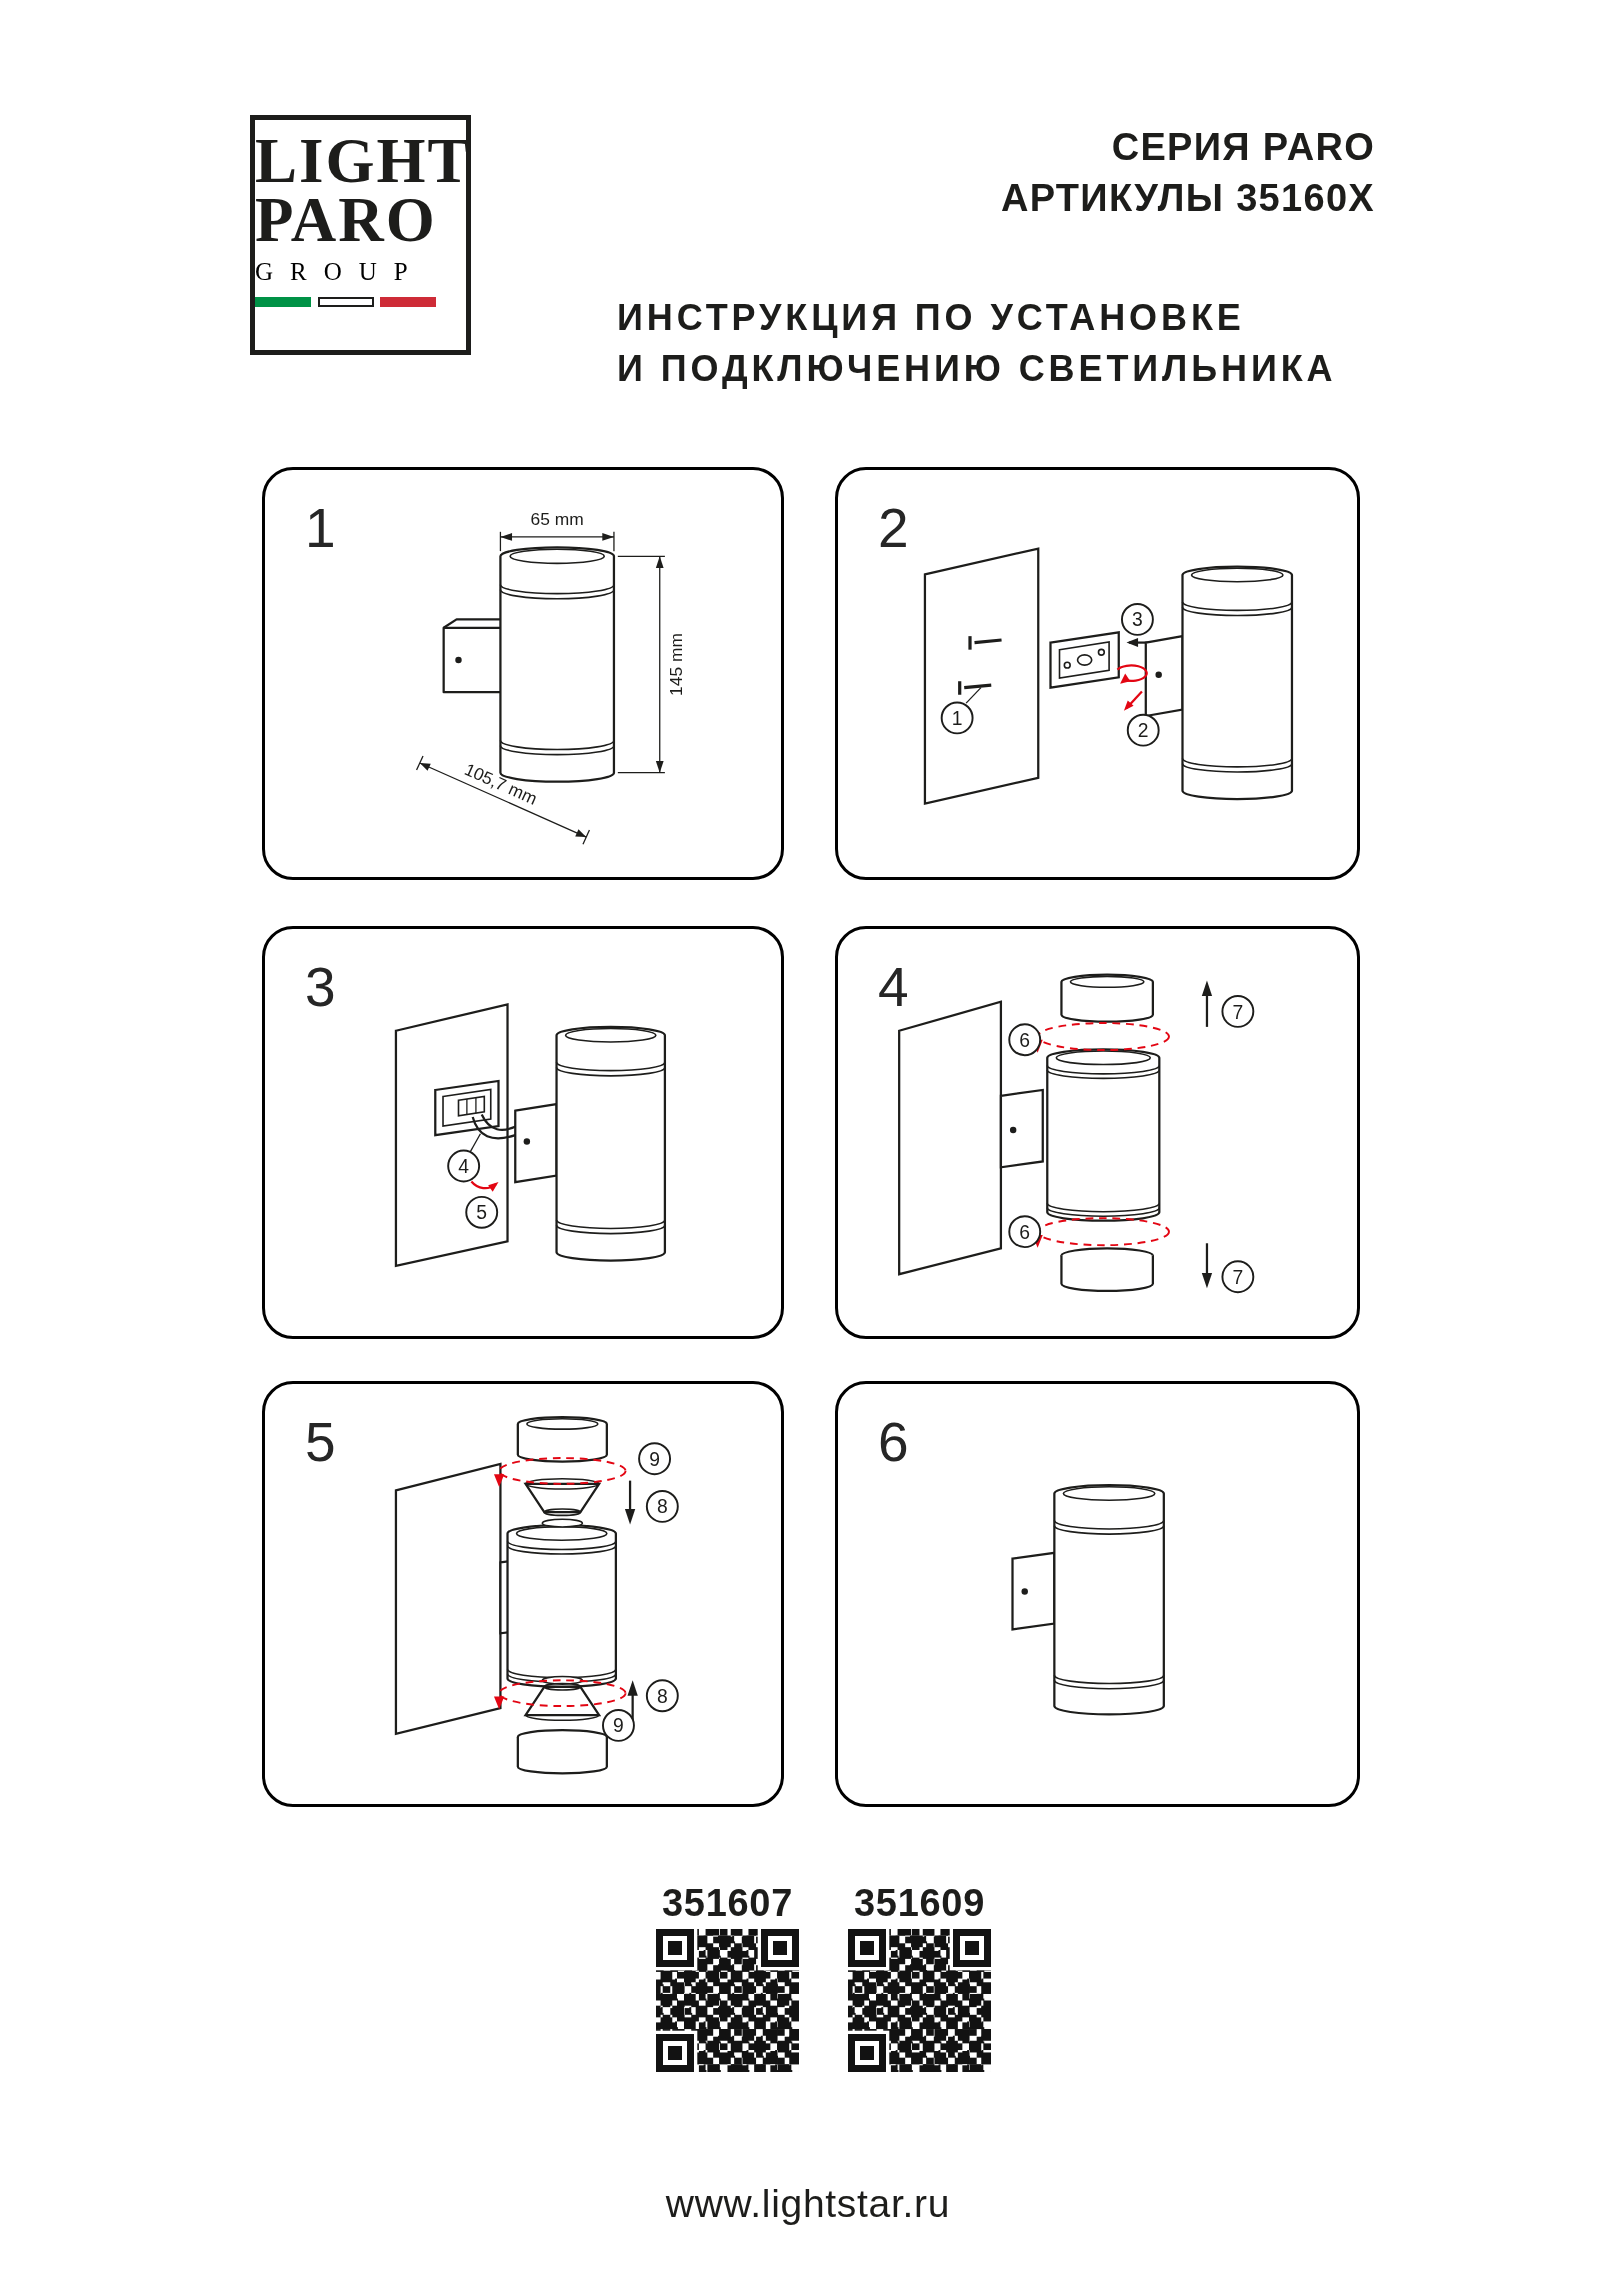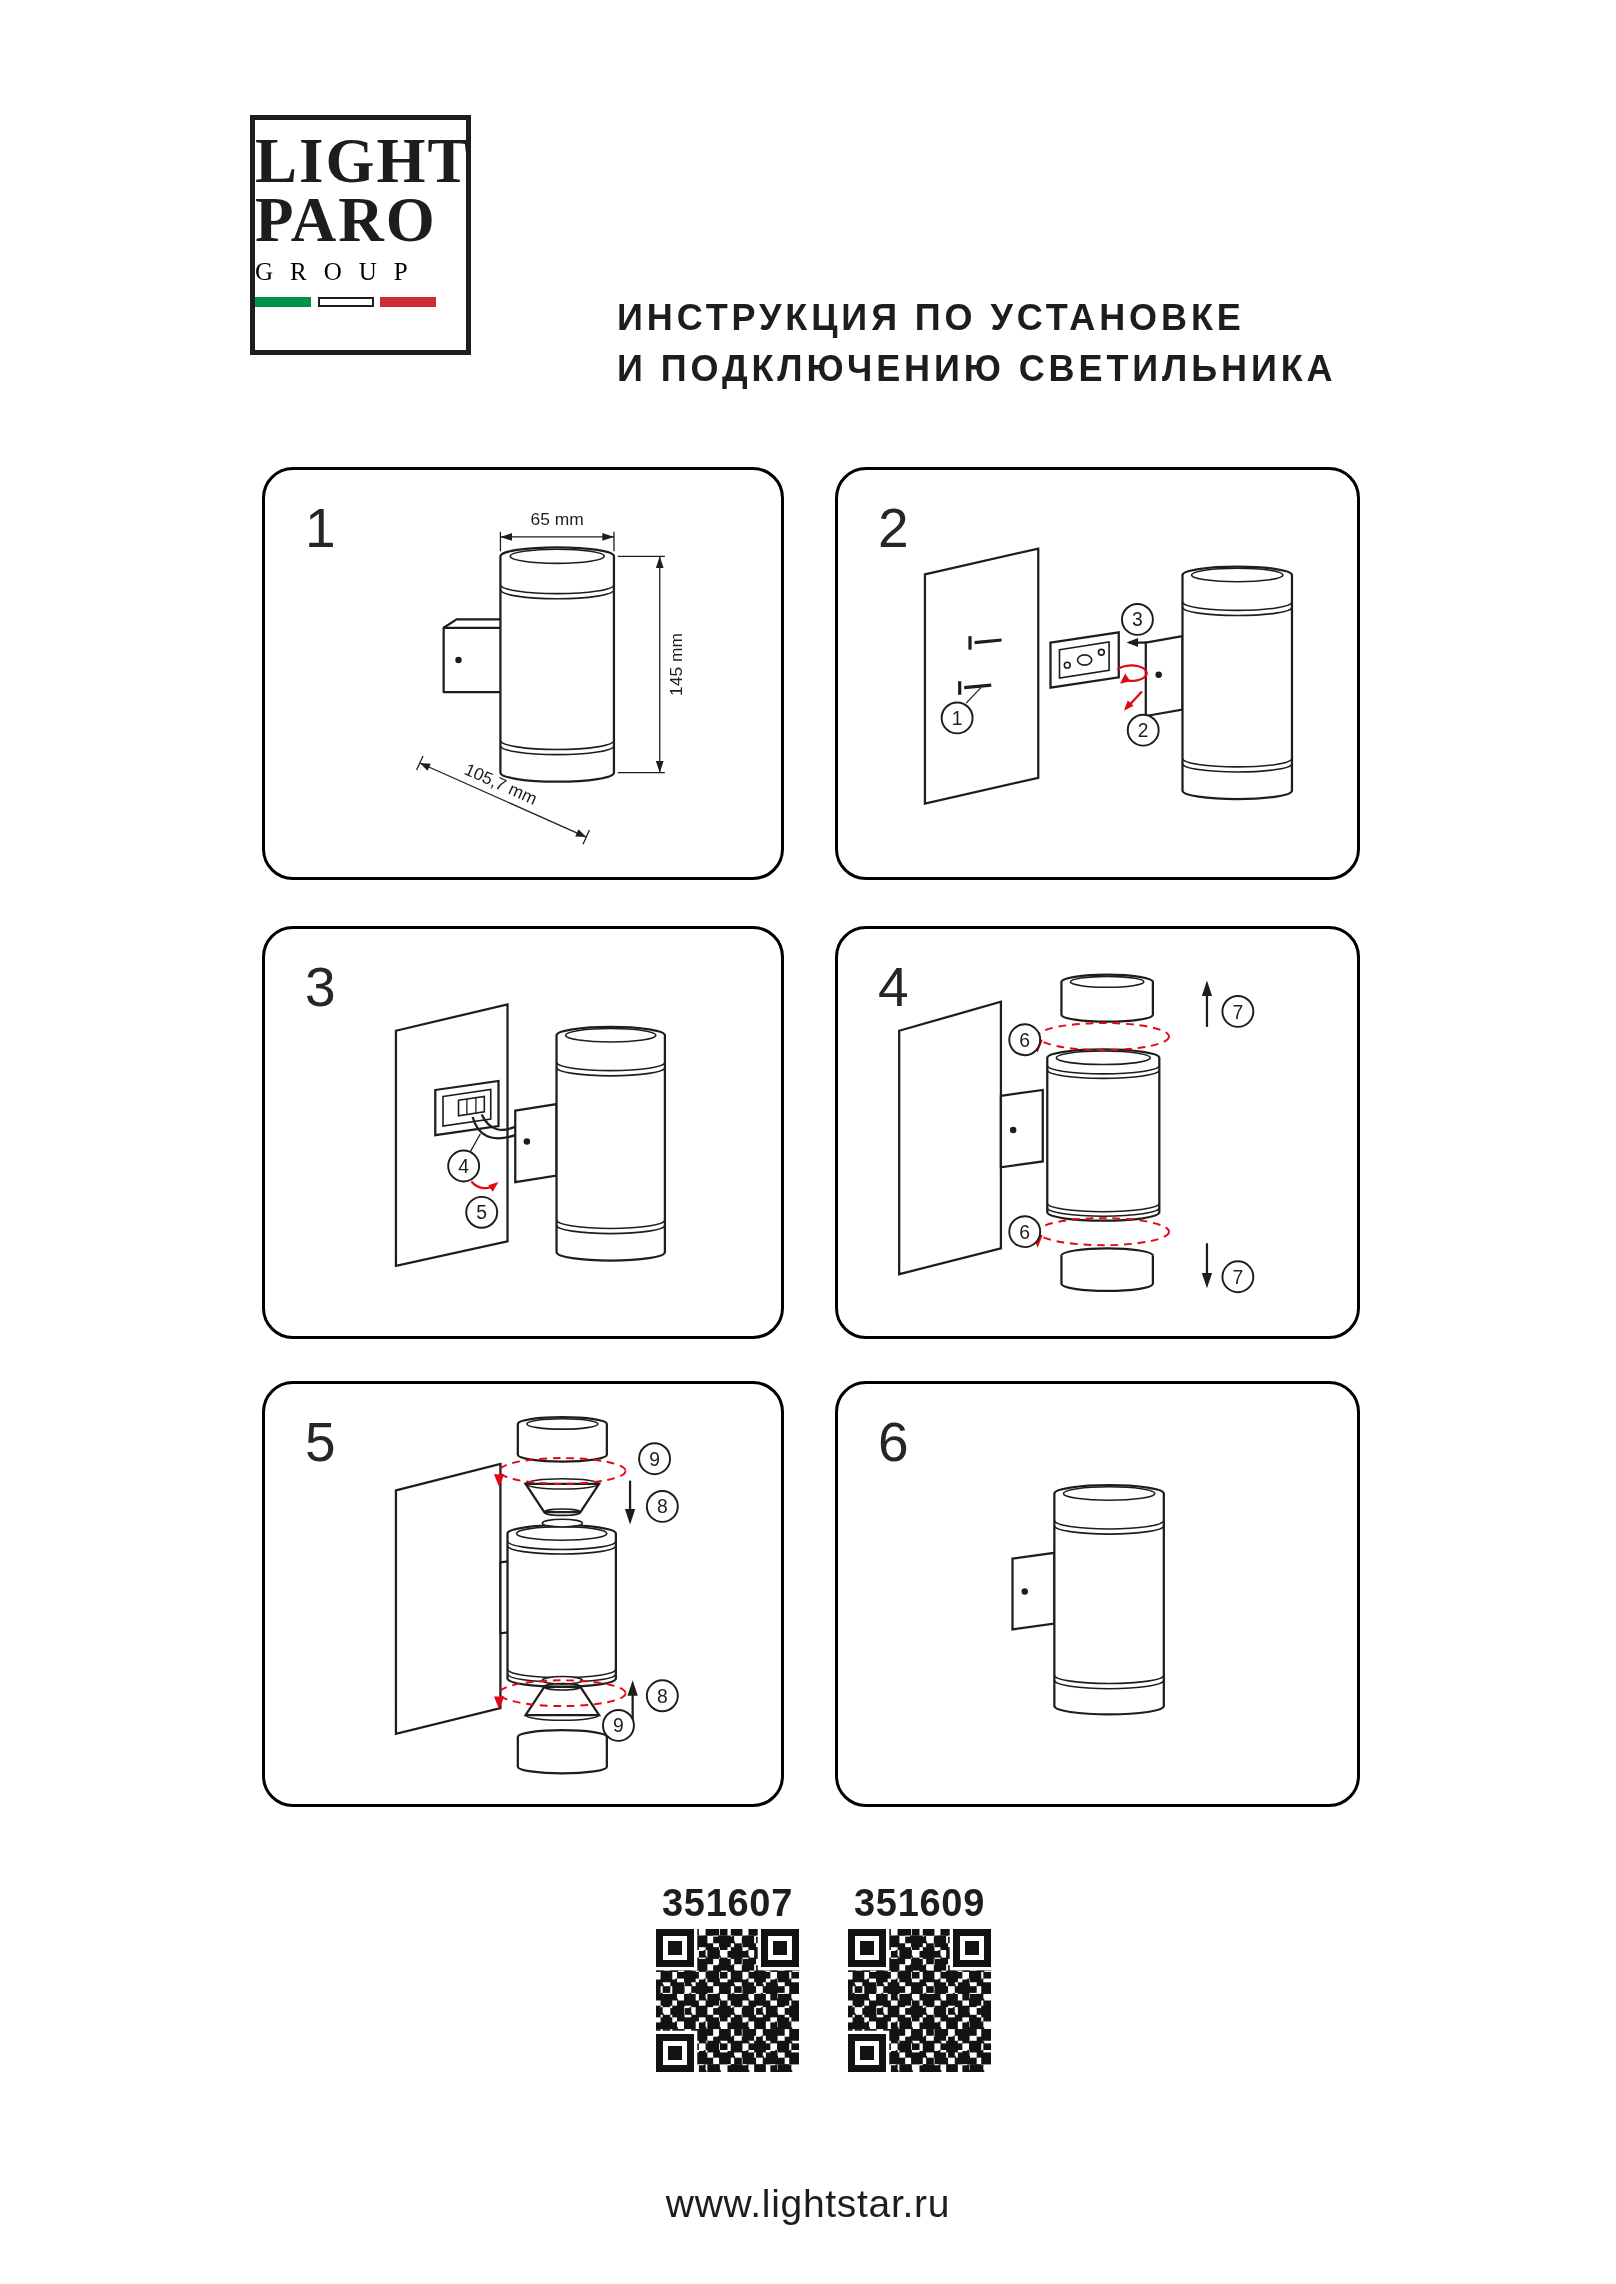--- a/index.html
+++ b/index.html
@@ -89,20 +89,24 @@
     <div class="logo-word">LIGHT</div>
     <div class="logo-word">PARO</div>
     <div class="logo-group">GROUP</div>
     <div class="logo-flag">
       <div class="flag-seg flag-green"></div>
       <div class="flag-seg flag-white"></div>
       <div class="flag-seg flag-red"></div>
     </div>
   </div>
 
+  <div class="header-right">
+    <div>СЕРИЯ PARO</div>
+    <div>АРТИКУЛЫ 35160X</div>
+  </div>
   <div class="doc-title">
     <div>ИНСТРУКЦИЯ ПО УСТАНОВКЕ</div>
     <div>И ПОДКЛЮЧЕНИЮ СВЕТИЛЬНИКА</div>
   </div>
 
   <section class="panel" id="p1">
     <div class="num">1</div>
     <svg viewBox="0 0 800 632" preserveAspectRatio="none">
 
       <g fill="#ffffff" stroke="#1d1d1b" stroke-width="3.5" stroke-linejoin="round">

